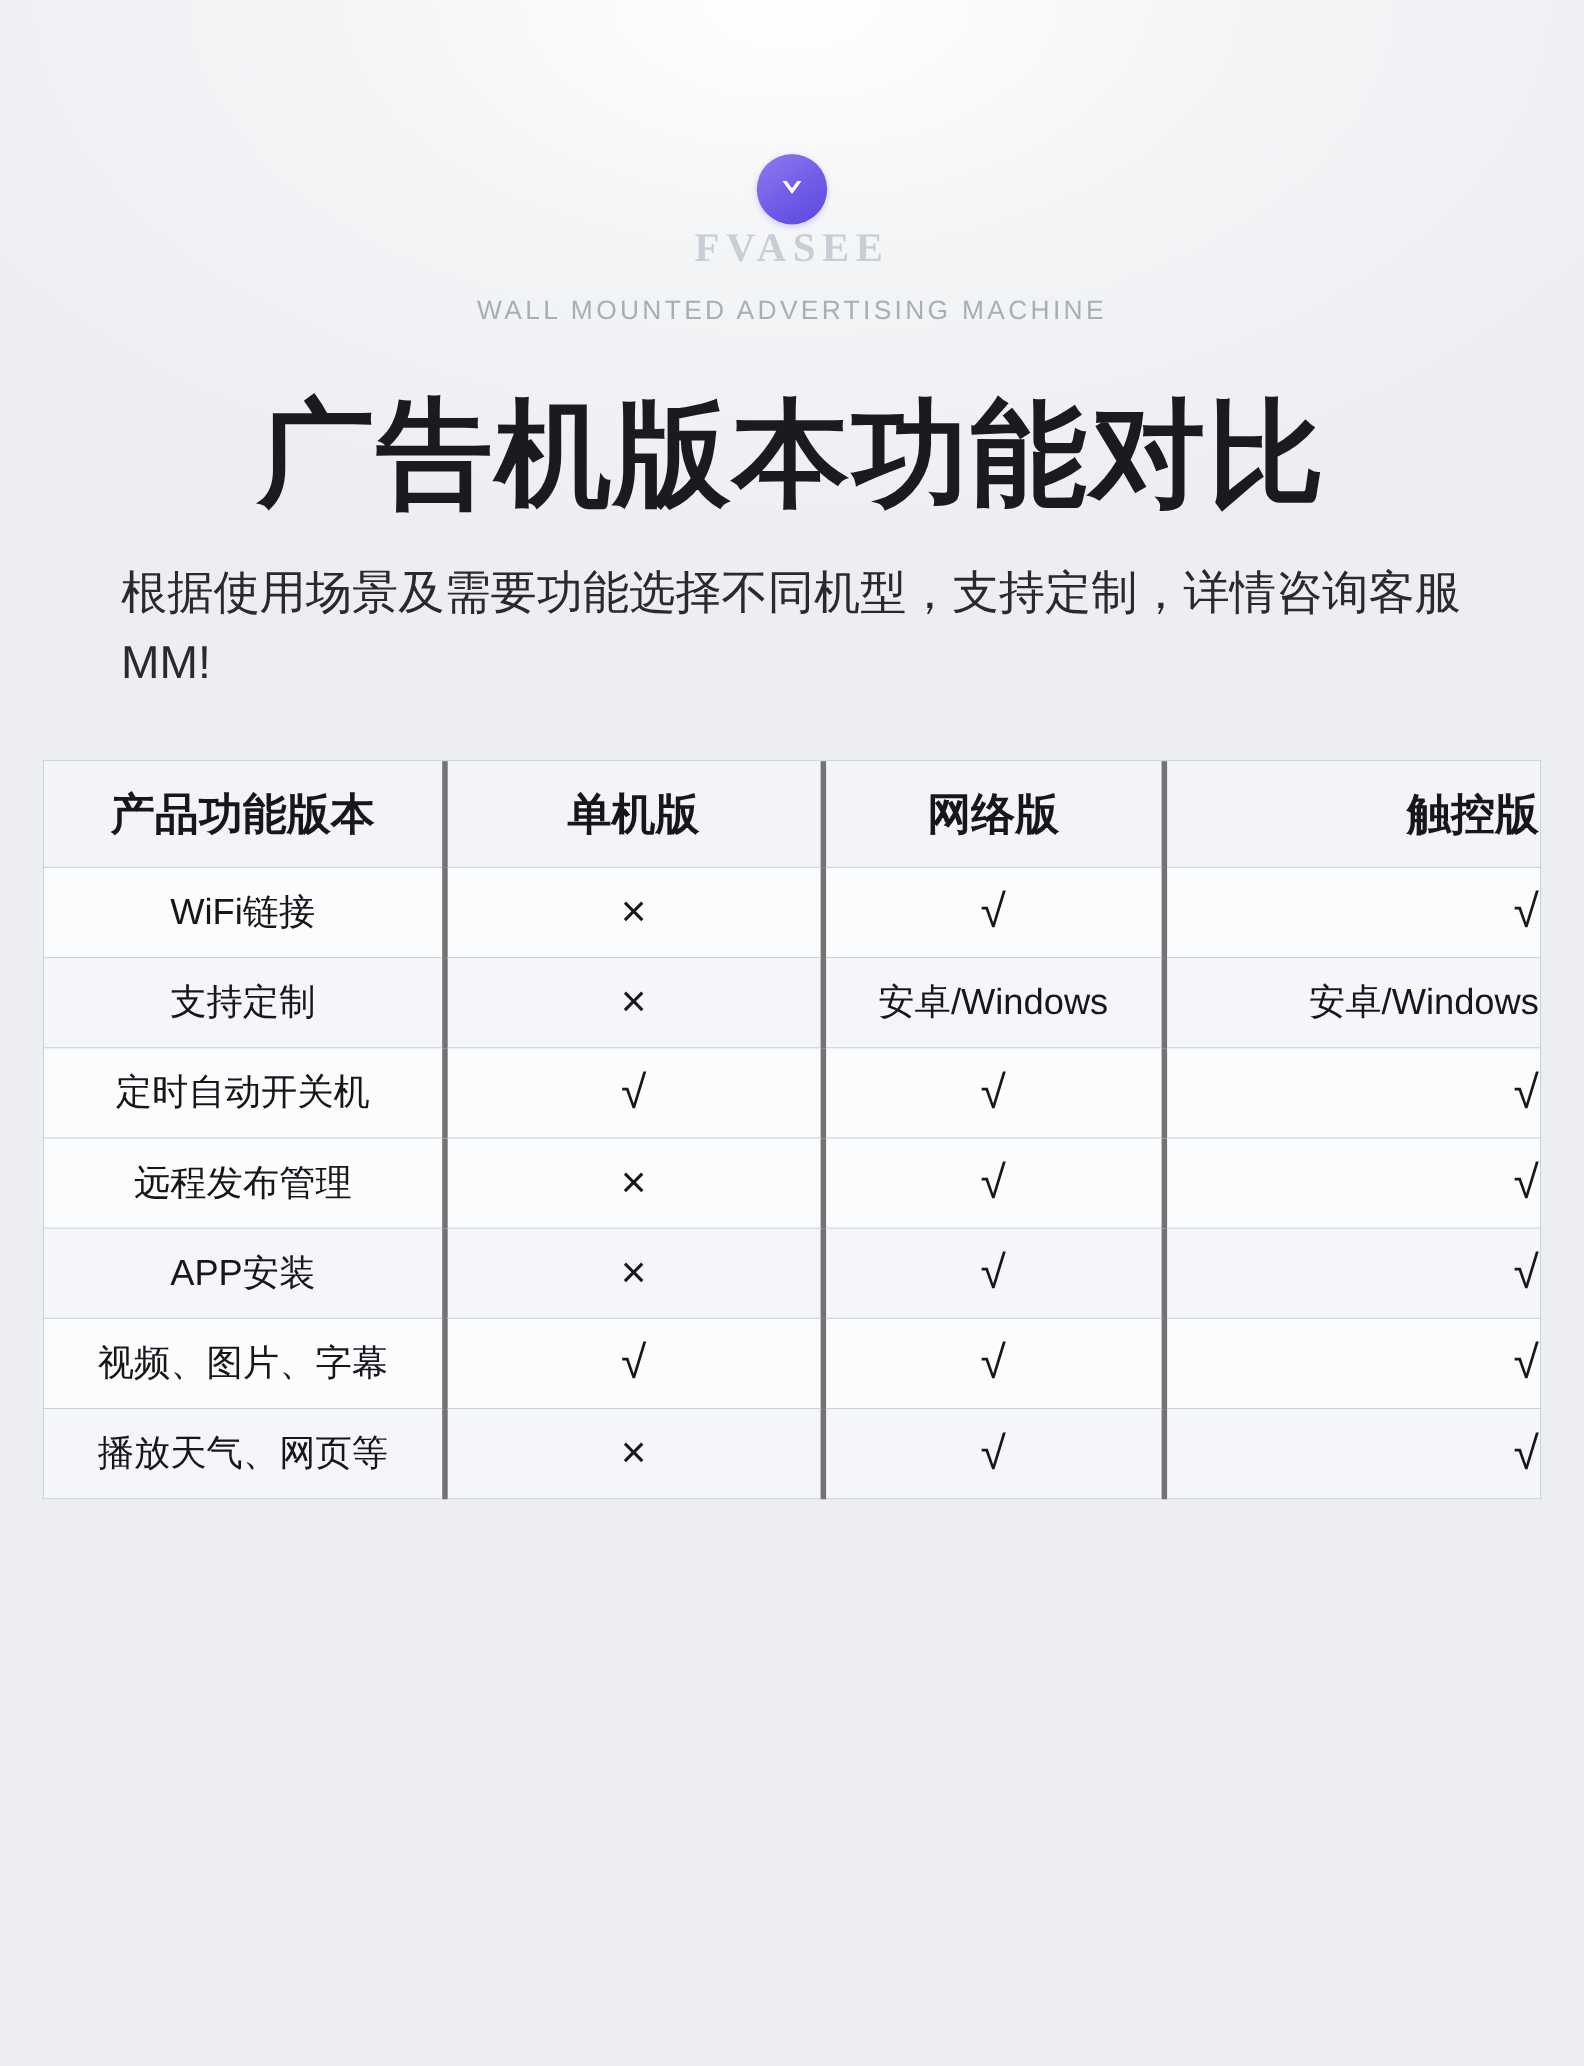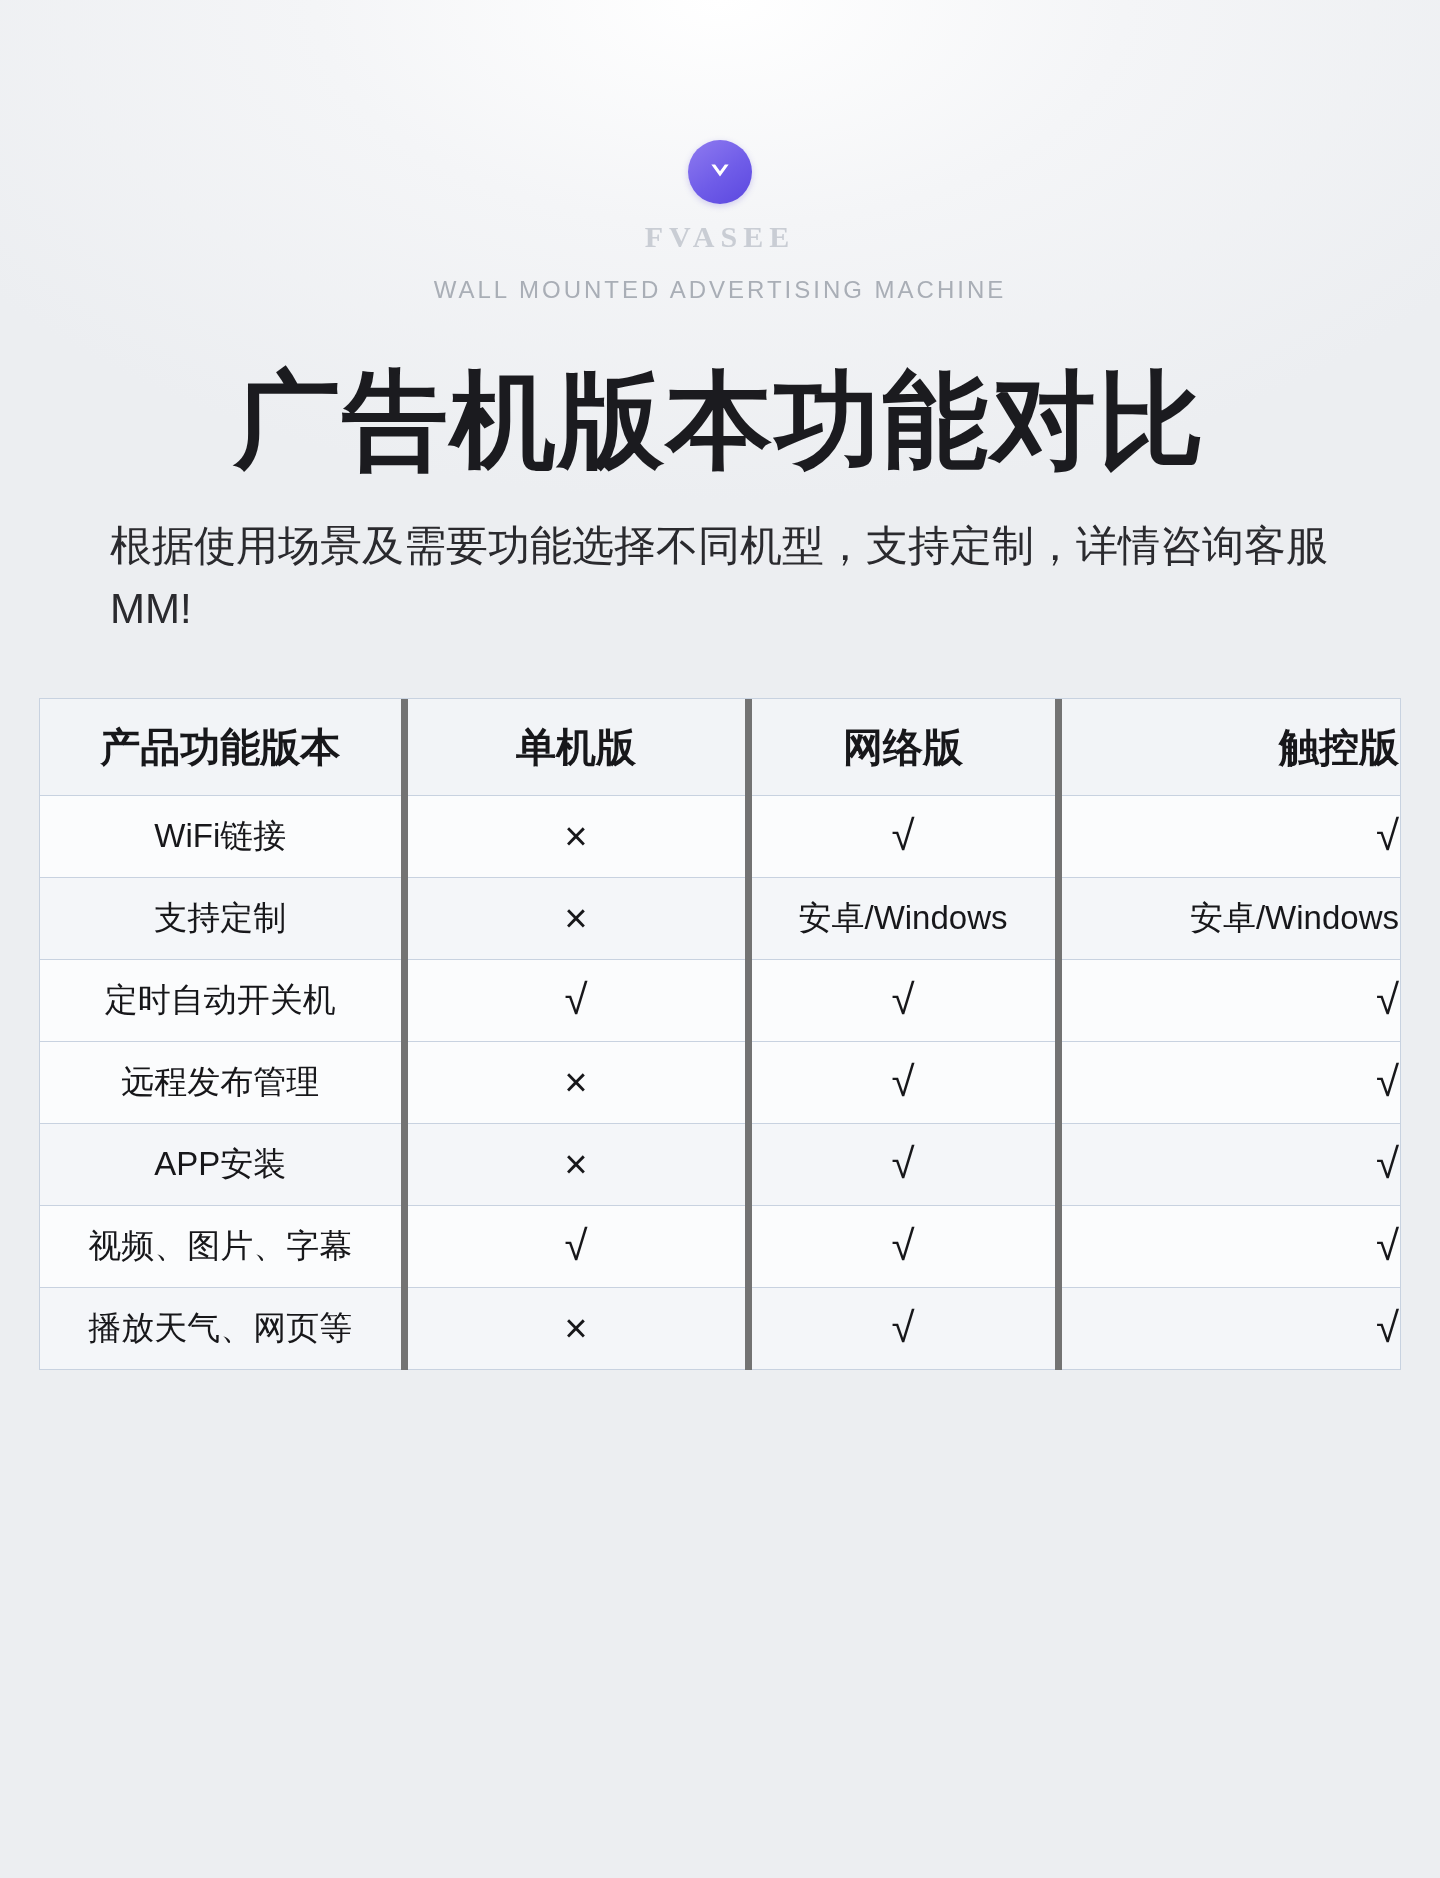--- a/index.html
+++ b/index.html
@@ -38,22 +38,21 @@
   }
   .logo-mark .chev {
     position: absolute;
     left: 50%;
     top: 50%;
     transform: translate(-50%, -58%);
     width: 26px;
     height: 26px;
   }
   .brand-name {
-    margin-top: 16px;
-    font-size: 30px;
+    font-size: 37px;
     letter-spacing: 6px;
     font-weight: bold;
     color: #c9cdd4;
     font-family: "Liberation Serif", serif;
   }
   .brand-sub {
     margin-top: 22px;
     font-size: 24px;
     letter-spacing: 3px;
     color: #a9aeb6;
@@ -83,21 +82,21 @@
     border: 1px solid #c8d2e0;
     border-bottom: none;
     background: #fbfcfd;
   }
   table.compare {
     width: 100%;
     border-collapse: collapse;
     table-layout: fixed;
   }
   table.compare td {
-    border-right: 7px solid #737373;
+    border-right: 5px solid #737373;
     border-bottom: 1px solid #c8d2e0;
     text-align: center;
     vertical-align: middle;
     color: #17171a;
   }
   table.compare td:last-child {
     border-right: none;
     text-align: right;
   }
   .col-a { width: 364px; }

